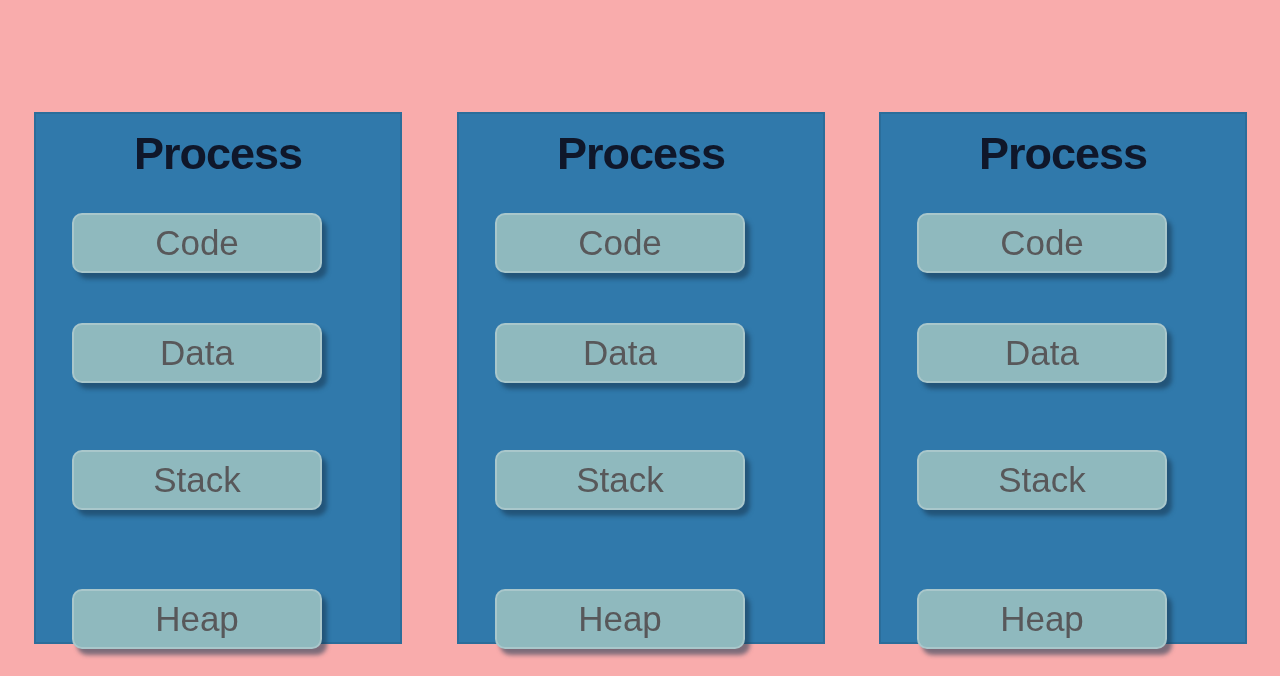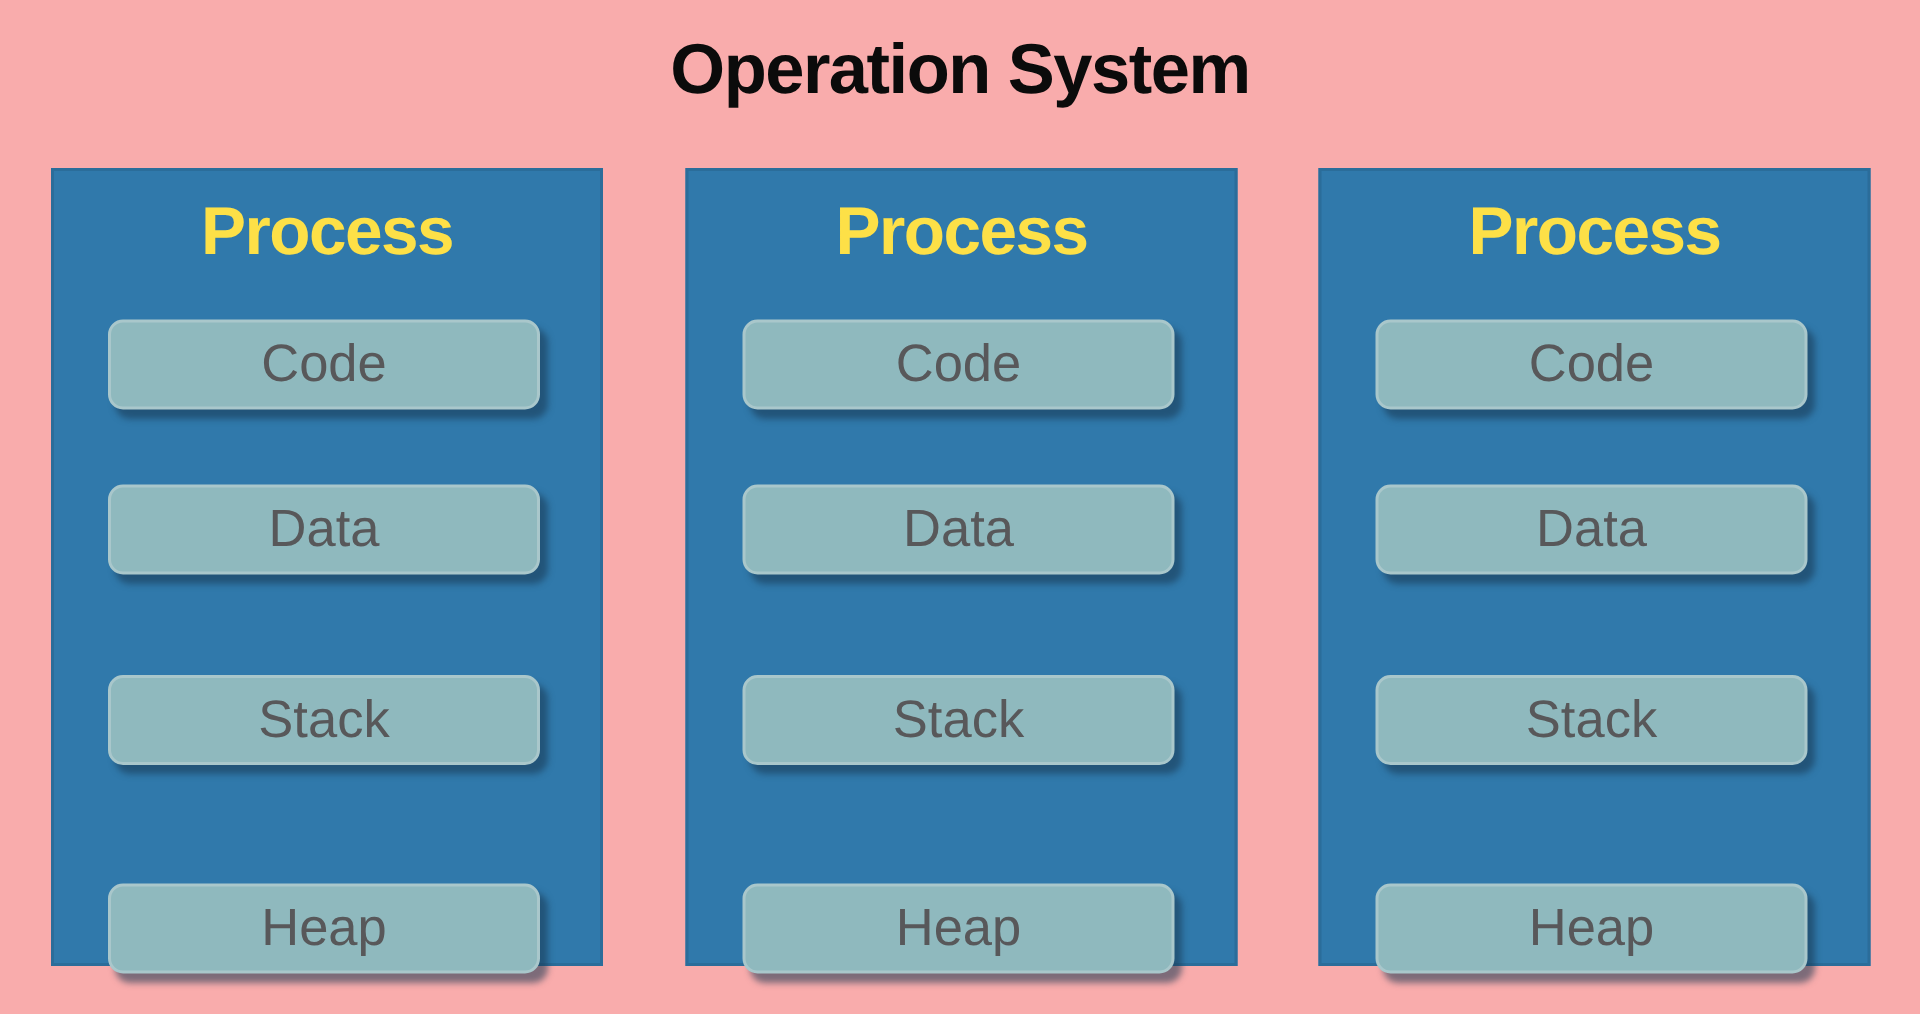--- a/index.html
+++ b/index.html
@@ -43,26 +43,26 @@
   .panel-2 { left: 457px; }
   .panel-3 { left: 879px; }
   .panel-title {
     position: absolute;
     left: 0; top: 14px;
     width: 100%;
     text-align: center;
     font-size: 45px;
     font-weight: bold;
     letter-spacing: -1px;
-    color: #fde047;
+    color: #0f172a;
   }
   .seg-box {
     position: absolute;
     left: 36px;
-    width: 288px;
+    width: 250px;
     height: 60px;
     background: #8FB9BE;
     border: 2px solid #A9C7CB;
     border-radius: 10px;
     box-shadow: 5px 6px 4px rgba(24, 54, 81, 0.55);
     display: flex;
     align-items: center;
     justify-content: center;
     font-size: 35px;
     color: #58585A;
@@ -70,21 +70,20 @@
   .seg-code  { top:  99px; }
   .seg-data  { top: 209px; }
   .seg-stack { top: 336px; }
   .seg-heap  { top: 439px; margin-top: 36px; }
 </style>
 </head>
 <body>
 
 <div class="canvas">
 
-  <div class="main-title">Operation System</div>
 
   <div class="panel panel-1">
     <div class="panel-title">Process</div>
     <div class="seg-box seg-code">Code</div>
     <div class="seg-box seg-data">Data</div>
     <div class="seg-box seg-stack">Stack</div>
     <div class="seg-box seg-heap">Heap</div>
   </div>
 
   <div class="panel panel-2">

